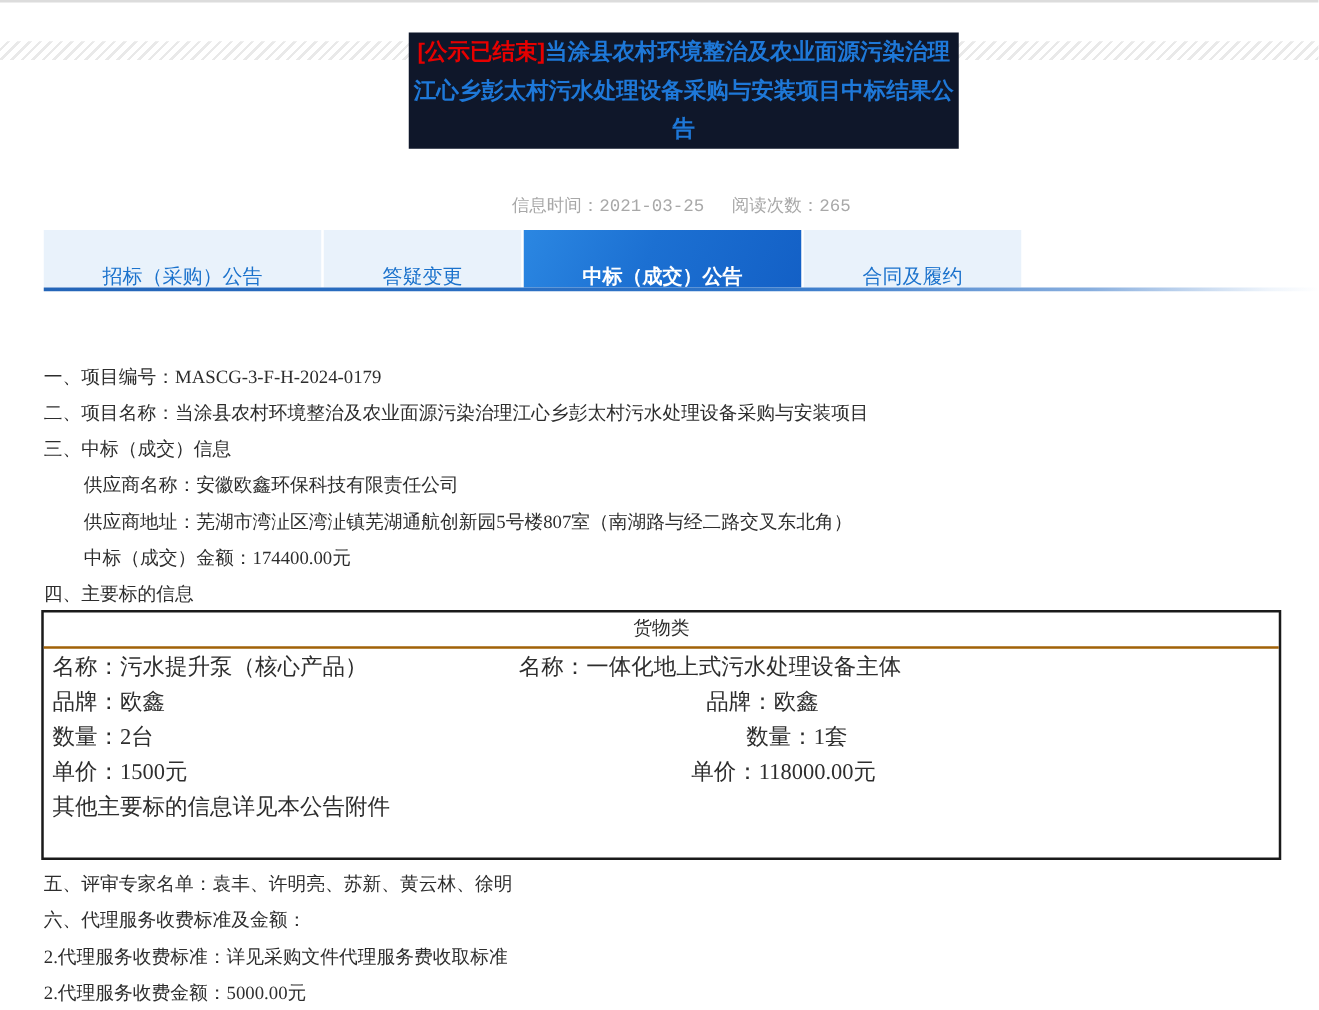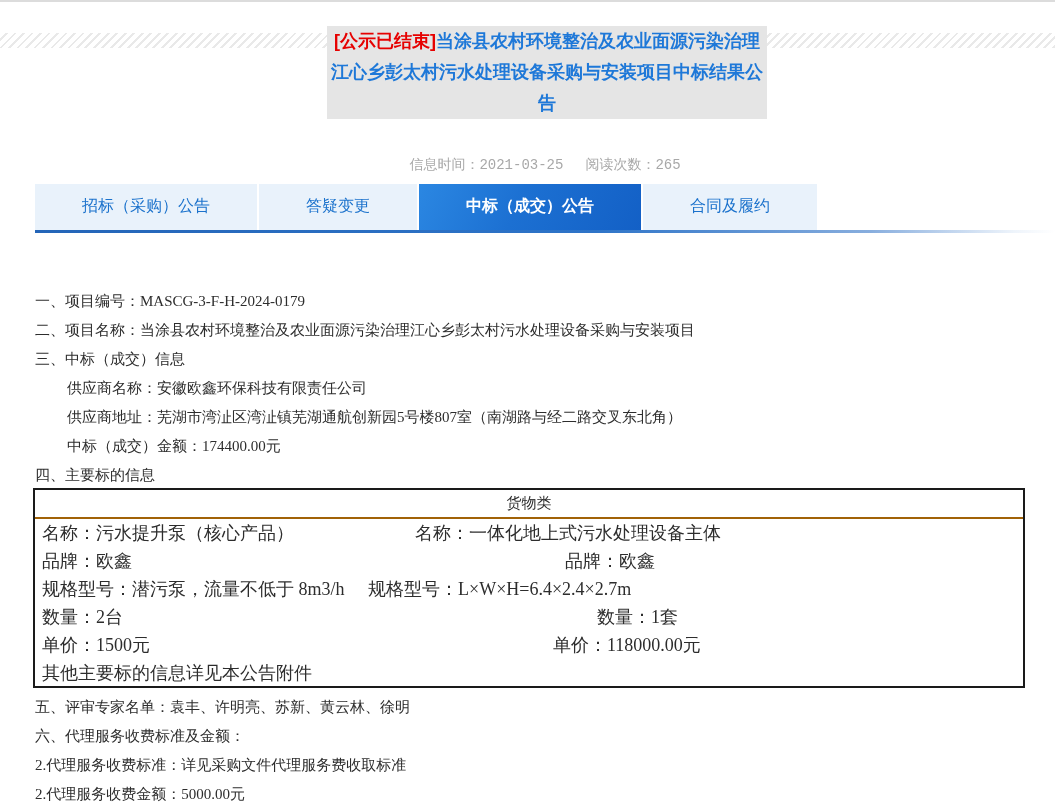--- a/index.html
+++ b/index.html
@@ -6,34 +6,34 @@
   .page{
     position:relative;width:1055px;height:808px;background:#fff;overflow:hidden;
     font-family:"Liberation Serif","DejaVu Serif",serif;color:#2d2d2d;
   }
   .top-line{position:absolute;top:0;left:0;right:0;height:2px;background:#dcdcdc;}
   .hatch-band{
     position:absolute;top:33px;left:0;right:0;height:15px;
     background:repeating-linear-gradient(135deg,#ffffff 0px,#ffffff 4px,#e9e9e9 4px,#e9e9e9 6px);
   }
   .title{
-    position:absolute;top:26px;left:327px;width:440px;margin:0;background:#e5e5e5;
+    position:absolute;top:26px;left:327px;width:440px;margin:0;background:#0f172a;
     text-align:center;font-family:"Liberation Sans","DejaVu Sans",sans-serif;
     font-size:18px;font-weight:bold;line-height:31px;color:#1e78d8;
   }
   .title .status{color:#e60000;}
   .meta{
     position:absolute;top:134px;left:35px;right:0;text-align:center;
     font-family:Liberation Mono, monospace;font-size:14px;color:#a8a8a8;margin-top:22px;
   }
   .meta .gap{display:inline-block;width:22px;}
   .tabs{position:absolute;top:184px;left:35px;height:46px;display:flex;}
   .tab{
-    background:#e9f2fb;color:#1b72cc;font-family:Liberation Mono, monospace;
-    font-size:16px;line-height:46px;padding:0 47px;margin-right:2px;white-space:nowrap;cursor:pointer;
+    background:#e9f2fb;color:#1b72cc;font-family:Liberation Serif, serif;
+    font-size:16px;line-height:46px;padding:15px 47px;margin-right:2px;white-space:nowrap;cursor:pointer;
   }
   .tab.active{
     background:linear-gradient(115deg,#2b87e2 0%,#1c70d2 45%,#1360c6 100%);
     color:#fff;font-weight:bold;
   }
   .tab-underline{
     position:absolute;top:230px;left:35px;right:0;height:3px;
     background:linear-gradient(to right,#2465b8 0%,#2e74c8 55%,#88aede 82%,#eef4fb 96%,#ffffff 100%);
   }
   .line{position:absolute;left:35px;font-size:15px;white-space:nowrap;color:#2d2d2d;}
@@ -88,24 +88,20 @@
   <div class="goods-table">
     <div class="gt-header">货物类</div>
     <div class="gt-row r-name">
       <span class="c1">名称：污水提升泵（核心产品）</span>
       <span class="c2">名称：一体化地上式污水处理设备主体</span>
     </div>
     <div class="gt-row r-brand">
       <span class="c1">品牌：欧鑫</span>
       <span class="c2">品牌：欧鑫</span>
     </div>
-    <div class="gt-row r-spec">
-      <span class="c1">规格型号：潜污泵，流量不低于 8m3/h</span>
-      <span class="c2">规格型号：L×W×H=6.4×2.4×2.7m</span>
-    </div>
     <div class="gt-row r-qty">
       <span class="c1">数量：2台</span>
       <span class="c2">数量：1套</span>
     </div>
     <div class="gt-row r-price">
       <span class="c1">单价：1500元</span>
       <span class="c2">单价：118000.00元</span>
     </div>
     <div class="gt-row">
       <span class="c1">其他主要标的信息详见本公告附件</span>

